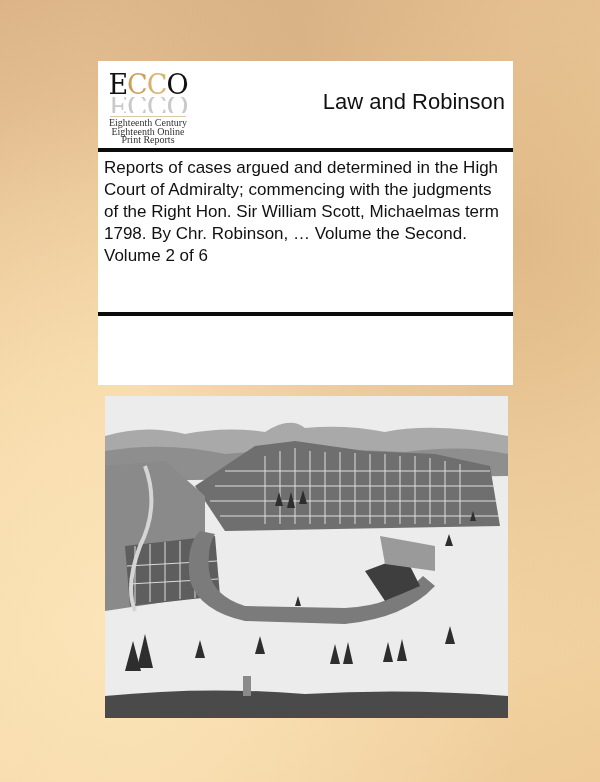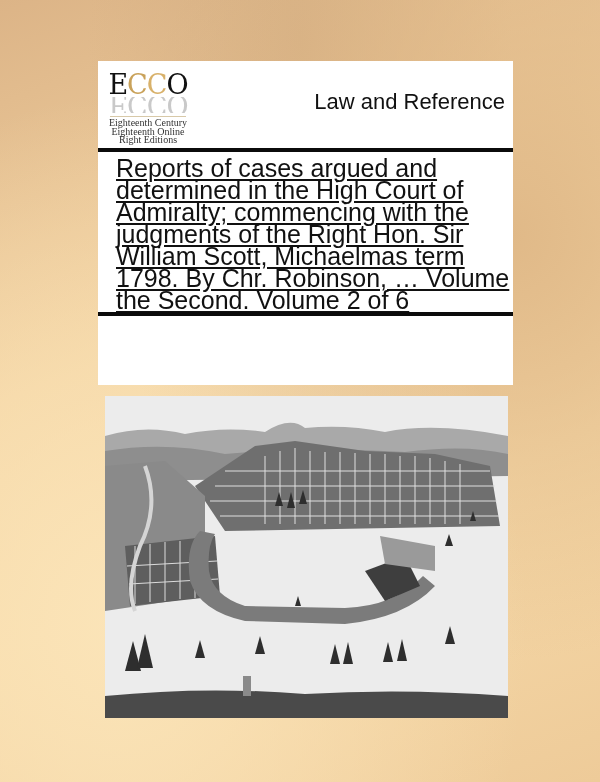--- a/index.html
+++ b/index.html
@@ -26,43 +26,43 @@
   .logo-reflect { font-family:"DejaVu Serif", serif; font-size:27px; line-height:18px; height:16px; overflow:hidden; color:#c9c9c9; transform:scaleY(-1); letter-spacing:-1px; }
   .logo-rule { height:1px; background:#d8c9a8; margin:3px 4px 2px 4px; }
   .logo-sub { font-family:"Liberation Serif", serif; font-size:10px; line-height:8.5px; color:#333; }
   .category {
     position:absolute; right:8px; top:28px; font-size:22px; color:#111;
   }
   .rule { position:absolute; left:0; width:415px; height:4px; background:#0b0b0b; }
   .rule.r1 { top:87px; }
   .rule.r2 { top:251px; }
   .title {
-    position:absolute; left:18px; top:96px; width:405px;
-    font-size:25px; line-height:22px; color:#111;text-decoration:underline;
+    position:absolute; left:6px; top:96px; width:405px;
+    font-size:17px; line-height:22px; color:#111;
   }
   .illustration {
     position:absolute; left:105px; top:396px; width:403px; height:322px;
     background:#e9e9e9; overflow:hidden;
   }
   .illustration svg { display:block; }
 </style>
 </head>
 <body>
 
 <div class="panel">
   <div class="logo">
     <div class="logo-mark"><span>E</span><span class="c1">C</span><span class="c2">C</span><span>O</span></div>
     <div class="logo-reflect"><span>E</span><span>C</span><span>C</span><span>O</span></div>
     <div class="logo-rule"></div>
     <div class="logo-sub">Eighteenth Century</div>
     <div class="logo-sub">Eighteenth Online</div>
-    <div class="logo-sub">Right Editions</div>
+    <div class="logo-sub">Print Reports</div>
   </div>
 
-  <div class="category">Law and Reference</div>
+  <div class="category">Law and Robinson</div>
 
   <div class="rule r1"></div>
   <div class="title">Reports of cases argued and determined in the High Court of Admiralty; commencing with the judgments of the Right Hon. Sir William Scott, Michaelmas term 1798. By Chr. Robinson, … Volume the Second. Volume 2 of 6</div>
   <div class="rule r2"></div>
 </div>
 
 <div class="illustration">
   <svg width="403" height="322" viewBox="0 0 403 322">
     <rect width="403" height="322" fill="#ececec"></rect>
 

